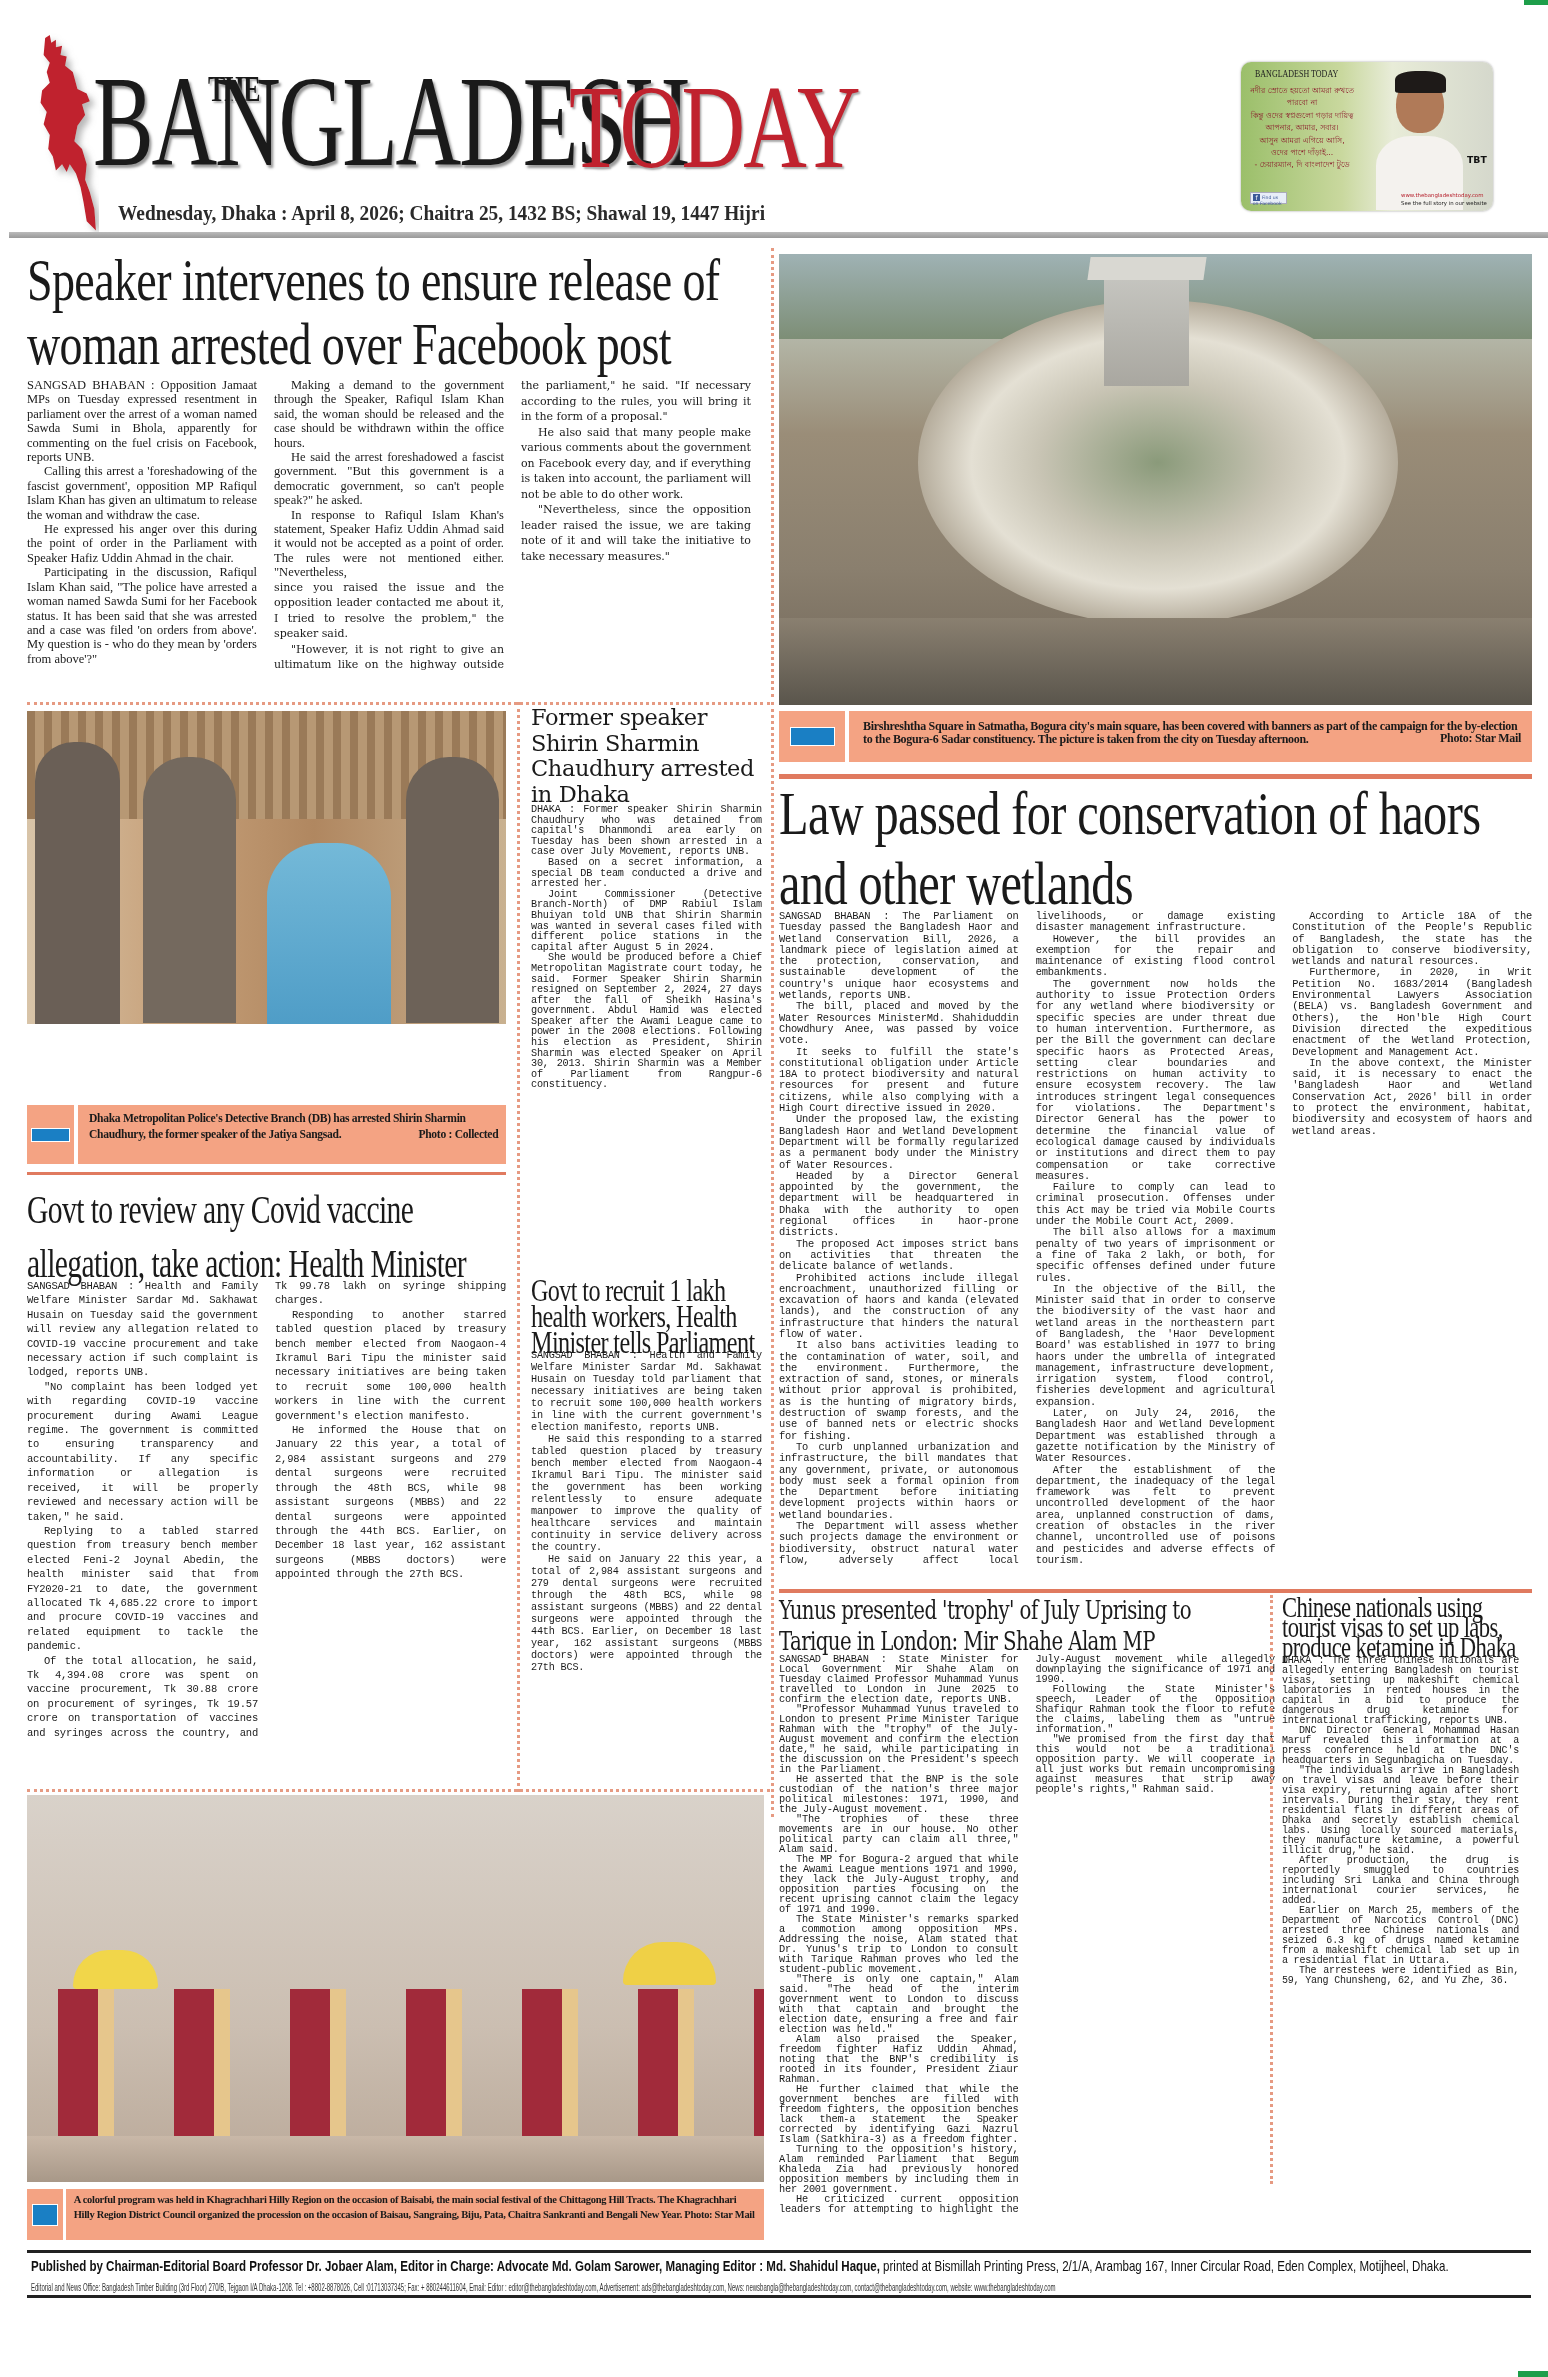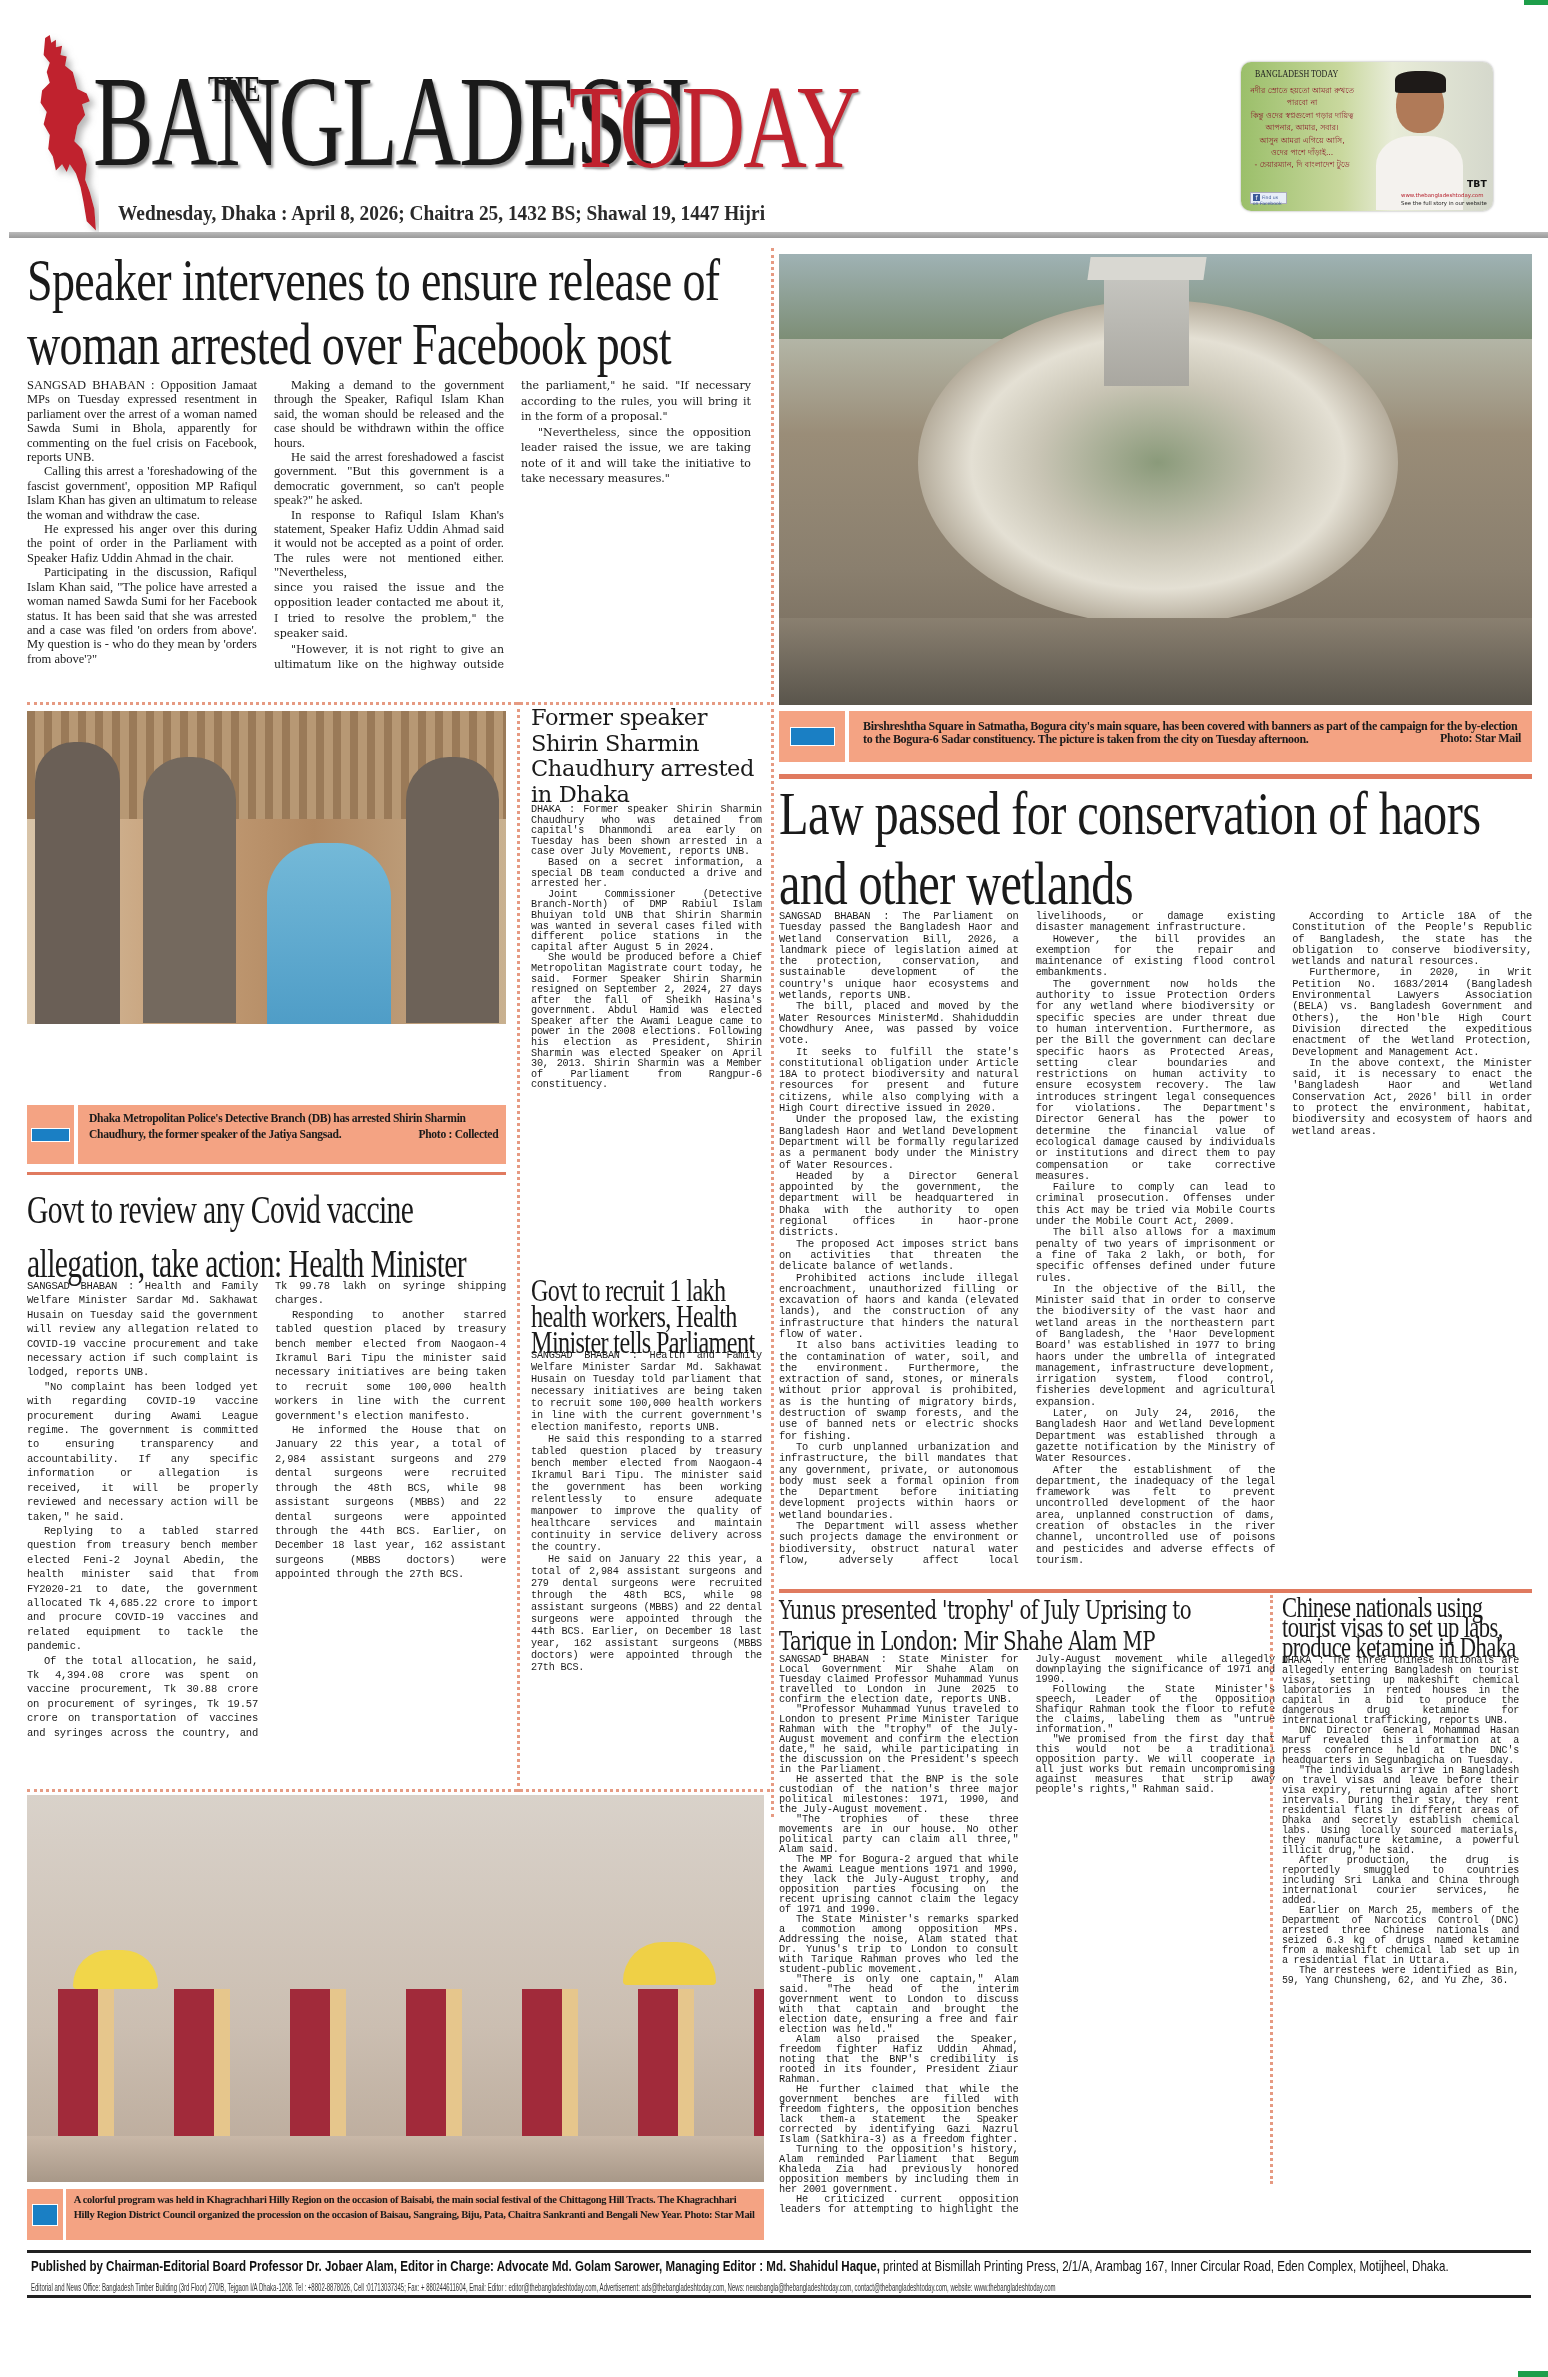--- a/index.html
+++ b/index.html
@@ -60,37 +60,38 @@
     </div>
     <div class="abs" style="left:132px;top:0;width:93px;height:149px">
       <div class="abs" style="left:23px;top:14px;width:48px;height:57px;border-radius:50% 50% 45% 45%;background:#b07a58"></div>
       <div class="abs" style="left:22px;top:9.3px;width:51px;height:22px;border-radius:40% 40% 10% 10%;background:#1e1a18"></div>
       <div class="abs" style="left:3.1px;top:74px;width:87px;height:74px;border-radius:40% 40% 0 0;background:#f4f2ee"></div>
     </div>
     <div class="abs" style="left:9.3px;top:130px;width:37px;height:12.4px;background:#e8eef8;border:0.8px solid #aab;font-family:'DejaVu Sans',sans-serif;font-size:4.6px;color:#3b5998;padding:0.8px 1.5px">
       <span style="display:inline-block;width:7.7px;height:7.7px;background:#3b5998;color:#fff;font-size:6.2px;text-align:center;line-height:7.7px;vertical-align:middle">f</span>
       <span>Find us on Facebook</span>
     </div>
-    <div class="abs" style="left:226px;top:116px;font-family:'DejaVu Sans',sans-serif;font-weight:bold;font-size:9.3px;color:#111">TBT</div>
+    <div class="abs" style="left:226px;top:92px;font-family:'DejaVu Sans',sans-serif;font-weight:bold;font-size:9.3px;color:#111">TBT</div>
     <div class="abs" style="left:160px;top:130px;font-family:'DejaVu Sans',sans-serif;font-size:5.4px;color:#b51e2a">www.thebangladeshtoday.com</div>
     <div class="abs" style="left:160px;top:138px;font-family:'DejaVu Sans',sans-serif;font-size:5.4px;color:#222">See the full story in our website</div>
   </div>
 </div>
 
 <div class="abs hl" style="left:27px;top:248px;width:743px;font-size:59px;line-height:64px;transform:scaleX(0.78);transform-origin:left top;width:960px">Speaker intervenes to ensure release of woman arrested over Facebook post</div>
 <div class="abs bt cols3" style="left:27px;top:378px;width:724px;height:304px;column-gap:17px">
   <p>SANGSAD BHABAN : Opposition Jamaat MPs on Tuesday expressed resentment in parliament over the arrest of a woman named Sawda Sumi in Bhola, apparently for commenting on the fuel crisis on Facebook, reports UNB.</p>
   <p>Calling this arrest a 'foreshadowing of the fascist government', opposition MP Rafiqul Islam Khan has given an ultimatum to release the woman and withdraw the case.</p>
   <p>He expressed his anger over this during the point of order in the Parliament with Speaker Hafiz Uddin Ahmad in the chair.</p>
   <p>Participating in the discussion, Rafiqul Islam Khan said, "The police have arrested a woman named Sawda Sumi for her Facebook status. It has been said that she was arrested and a case was filed 'on orders from above'. My question is - who do they mean by 'orders from above'?"</p>
   <p>Making a demand to the government through the Speaker, Rafiqul Islam Khan said, the woman should be released and the case should be withdrawn within the office hours.</p>
   <p>He said the arrest foreshadowed a fascist government. "But this government is a democratic government, so can't people speak?" he asked.</p>
   <p>In response to Rafiqul Islam Khan's statement, Speaker Hafiz Uddin Ahmad said it would not be accepted as a point of order. The rules were not mentioned either. "Nevertheless,</p>
   <p style="text-indent:0;font-family:'DejaVu Serif',serif;font-size:11px;line-height:15.5px">since you raised the issue and the opposition leader contacted me about it, I tried to resolve the problem," the speaker said.</p>
   <p style="font-family:'DejaVu Serif',serif;font-size:11px;line-height:15.5px">"However, it is not right to give an ultimatum like on the highway outside the parliament," he said. "If necessary according to the rules, you will bring it in the form of a proposal."</p>
+  <p style="font-family:'DejaVu Serif',serif;font-size:11px;line-height:15.5px">He also said that many people make various comments about the government on Facebook every day, and if everything is taken into account, the parliament will not be able to do other work.</p>
   <p style="font-family:'DejaVu Serif',serif;font-size:11px;line-height:15.5px">"Nevertheless, since the opposition leader raised the issue, we are taking note of it and will take the initiative to take necessary measures."</p>
 </div>
 <div class="abs vdots" style="left:771px;top:248px;height:449px"></div>
 
 <div class="abs photo" style="left:779px;top:254px;width:753px;height:451px;background:linear-gradient(180deg,#8aa7b8 0%,#b4b7a8 18%,#9a8d78 40%,#8a7f6e 70%,#6e6457 100%)">
   <div class="abs" style="left:0;top:0;width:753px;height:85px;background:linear-gradient(180deg,#9fb2b4,#7d8e76)"></div>
   <div class="abs" style="left:139px;top:46px;width:480px;height:325px;border-radius:50%;background:radial-gradient(ellipse at center,#8a9a7a 0%,#c8c4b4 35%,#e4e0d4 55%,#a89e8c 75%,transparent 76%)"></div>
   <div class="abs" style="left:325px;top:7.7px;width:85px;height:124px;background:linear-gradient(#c9c9c4,#a9a7a0)"></div>
   <div class="abs" style="left:310px;top:3.1px;width:116px;height:23px;background:#d9d8d2;transform:skewX(-8deg)"></div>
   <div class="abs" style="left:0;top:364px;width:753px;height:87px;background:linear-gradient(#8a8070,#5a554c)"></div>

